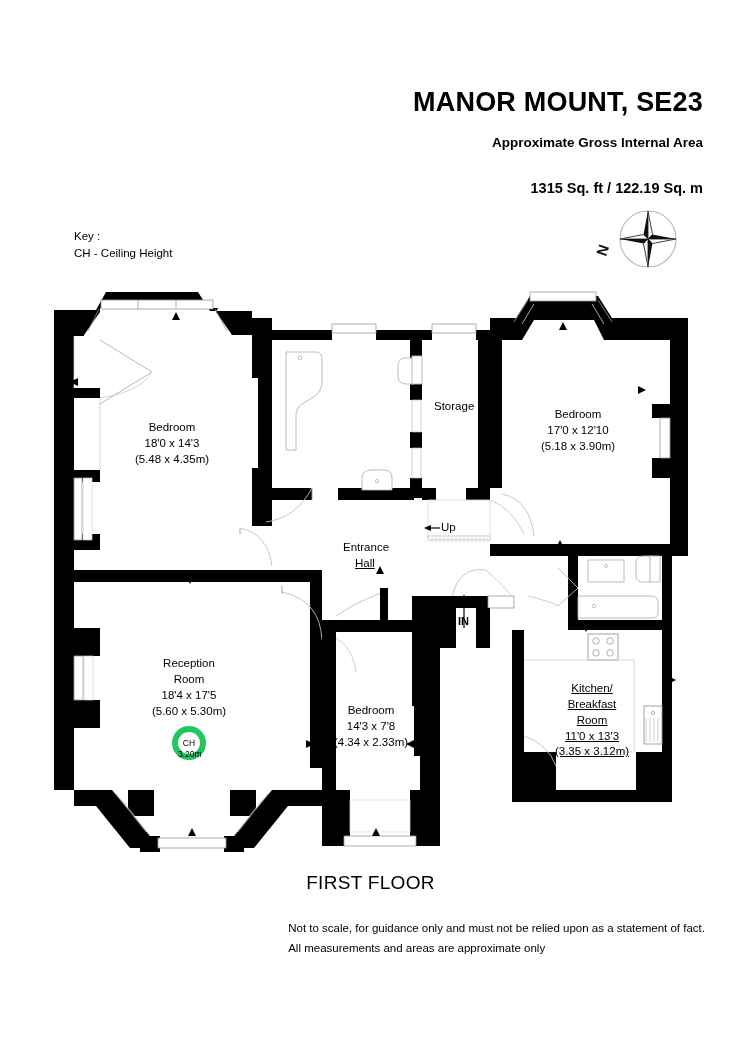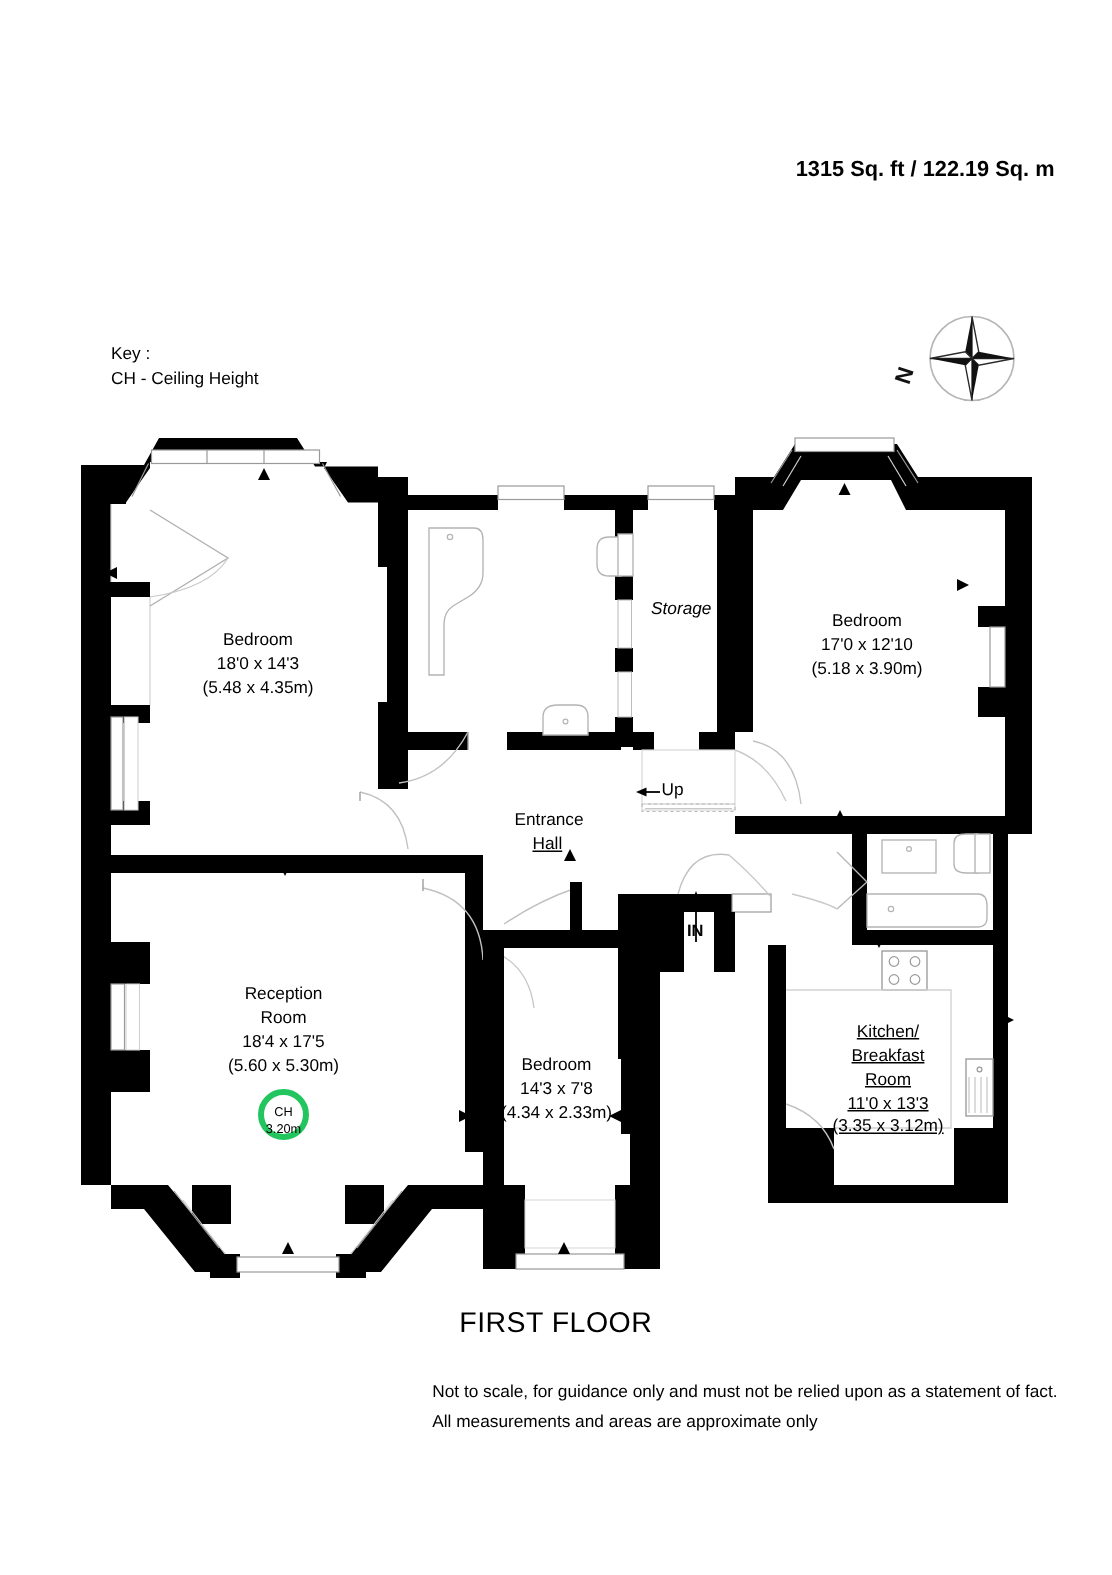--- a/index.html
+++ b/index.html
@@ -37,21 +37,21 @@
   }
   .subtitle {
     font-size: 13.5px;
     font-weight: bold;
     margin-top: 17px;
     white-space: nowrap;
   }
   .areatext {
     font-size: 14.5px;
     font-weight: bold;
-    margin-top: 17px;
+    margin-top: 30px;
     white-space: nowrap;
   }
 
   
   .key {
     position: absolute;
     left: 74px;
     top: 228px;
     font-size: 11.5px;
     line-height: 1.5;
@@ -91,21 +91,21 @@
   .small-label {
     position: absolute;
     font-size: 11.5px;
     white-space: nowrap;
   }
 
   .ch-badge {
     position: absolute;
     width: 34px;
     height: 34px;
-    border: 4px solid #22c55e;
+    border: 6px solid #22c55e;
     border-radius: 50%;
     font-size: 8.5px;
     line-height: 1.25;
     text-align: center;
     padding-top: 6px;
     box-sizing: border-box;
     transform: translateX(-50%);
   }
 
   
@@ -127,20 +127,22 @@
     line-height: 1.75;
   }
   .disc div { white-space: nowrap; }
 </style>
 </head>
 <body>
 
 <div class="page">
 
   <div class="header">
+    <div class="title">MANOR MOUNT, SE23</div>
+    <div class="subtitle">Approximate Gross Internal Area</div>
     <div class="areatext">1315 Sq. ft / 122.19 Sq. m</div>
   </div>
 
   <div class="key">
     <div>Key :</div>
     <div>CH - Ceiling Height</div>
   </div>
 
   <div class="compass">
     <svg width="95" height="78" viewBox="0 0 95 78">
@@ -423,21 +425,21 @@
   </div>
 
   <div class="rlabel" style="left:592px; top:681px;text-decoration:underline;">
     <span class="nm">Kitchen/</span>
     <span class="nm">Breakfast</span>
     <span class="nm">Room</span>
     <span class="d1">11'0 x 13'3</span>
     <span class="d2">(3.35 x 3.12m)</span>
   </div>
 
-  <div class="small-label" style="left:434px; top:400px;font-style:italic;">Storage</div>
+  <div class="small-label" style="left:434px; top:400px;">Storage</div>
 
   <div class="small-label" style="left:343px; top:541px;">Entrance</div>
   <div class="small-label" style="left:355px; top:557px;text-decoration:underline;">Hall</div>
 
   <div class="small-label" style="left:441px; top:521px;">Up</div>
 
   <div class="small-label" style="left:458px; top:615px; font-weight:bold; font-size:11px;">IN</div>
 
   <div class="floorname">FIRST FLOOR</div>
   <div class="disc">

